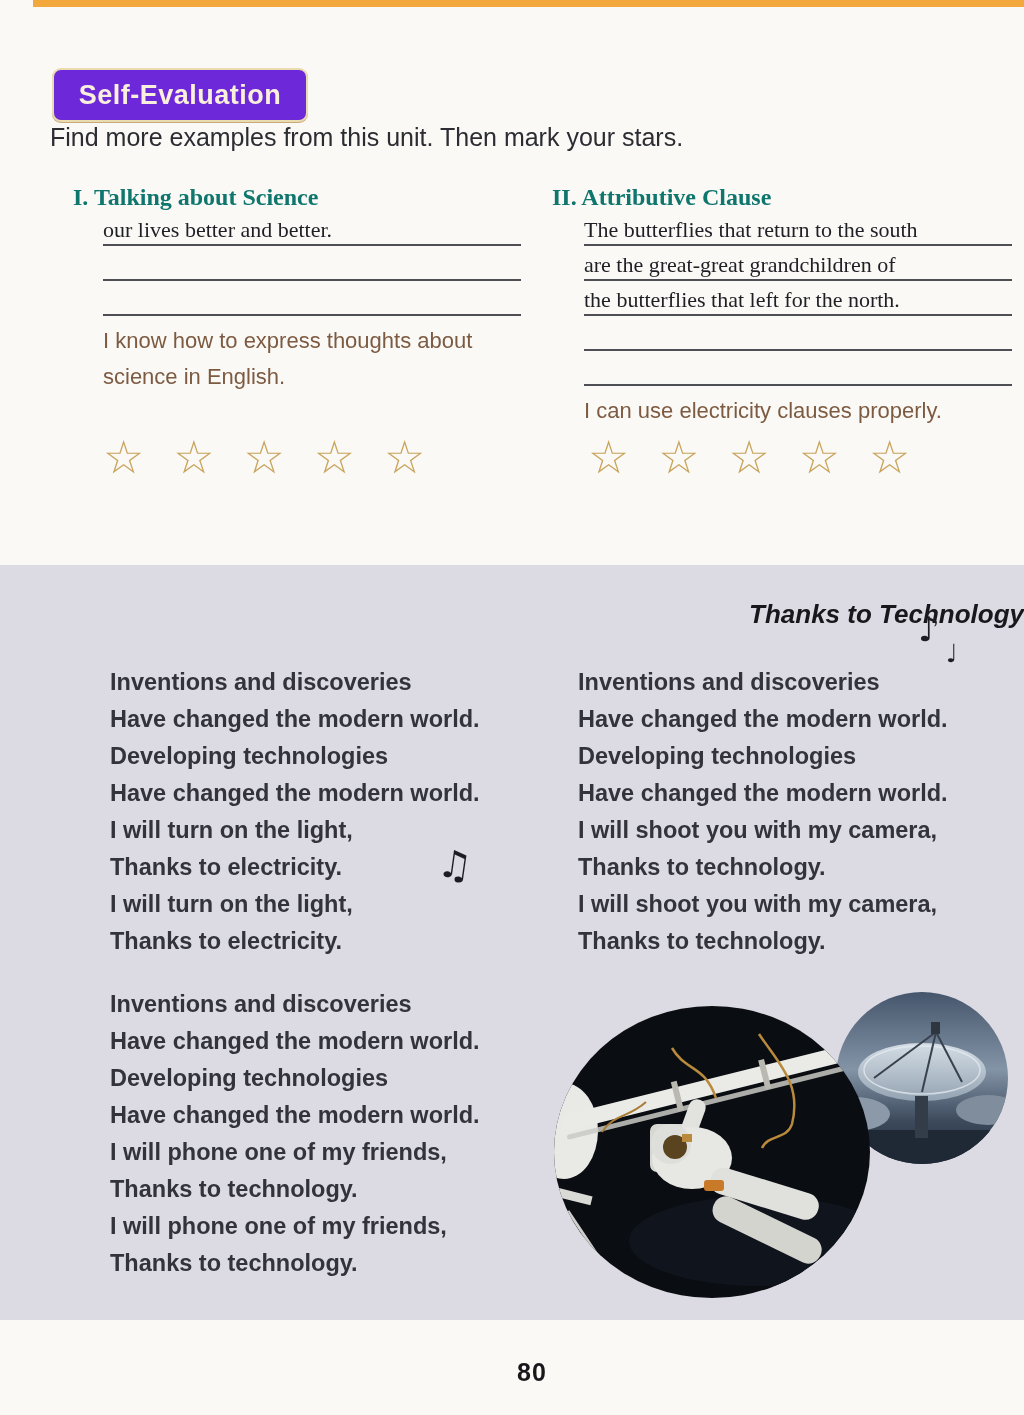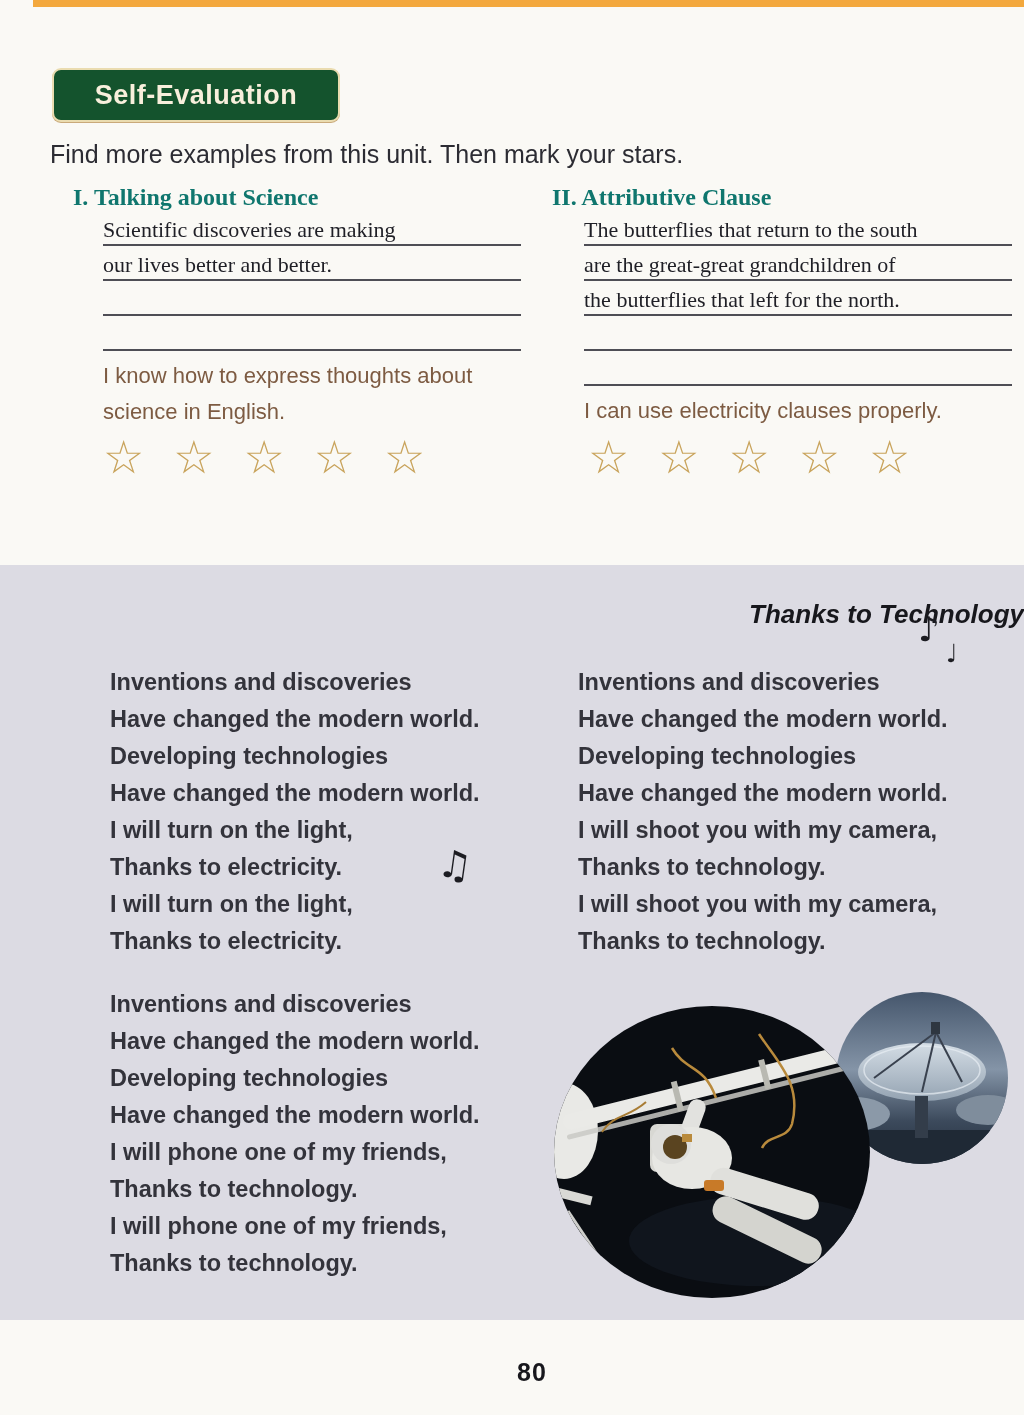--- a/index.html
+++ b/index.html
@@ -5,27 +5,27 @@
   html,body { margin:0; padding:0; background:#e8e8e8; }
   .page {
     position:relative; width:1024px; height:1415px; margin:0 auto;
     background:#faf9f5; overflow:hidden;
     font-family:"Liberation Sans", sans-serif;
   }
   .top-stripe { position:absolute; top:0; left:33px; right:0; height:7px; background:#f3a83d; }
 
   
   .badge {
-    position:absolute; left:52px; top:68px; width:288px; height:54px;
-    background:#14532d; border:2px solid #eadcb0; border-radius:9px;
+    position:absolute; left:52px; top:68px; width:256px; height:54px;
+    background:#6d28d9; border:2px solid #eadcb0; border-radius:9px;
     box-sizing:border-box; display:flex; align-items:center; justify-content:center;
     color:#f8efdc; font-weight:bold; font-size:27px; letter-spacing:.5px;
     box-shadow:0 1px 0 #c9a97a;
   }
-  .intro { position:absolute; left:50px; top:140px; font-size:25px; color:#2c2c33; }
+  .intro { position:absolute; left:50px; top:123px; font-size:25px; color:#2c2c33; }
 
   
   .col { position:absolute; top:184px; }
   .col-left  { left:73px;  width:452px; }
   .col-right { left:552px; width:462px; }
   .col-heading { font-family:"Liberation Serif", serif; font-weight:bold; font-size:24px; color:#0f766e; }
   .lines { margin-top:0; }
   .col-left  .lines { margin-left:30px; width:418px; }
   .col-right .lines { margin-left:32px; width:428px; }
   .line {
@@ -86,21 +86,20 @@
 
   <div class="badge">
     <span>Self-Evaluation</span>
   </div>
 
   <div class="intro">Find more examples from this unit. Then mark your stars.</div>
 
   <div class="col col-left">
     <div class="col-heading">I. Talking about Science</div>
     <div class="lines">
-      <div class="line">Scientific discoveries are making</div>
       <div class="line">our lives better and better.</div>
       <div class="line"></div>
       <div class="line"></div>
     </div>
     <div class="statement">I know how to express thoughts about science in English.</div>
     <div class="stars">
       <span class="star">☆</span>
       <span class="star">☆</span>
       <span class="star">☆</span>
       <span class="star">☆</span>

